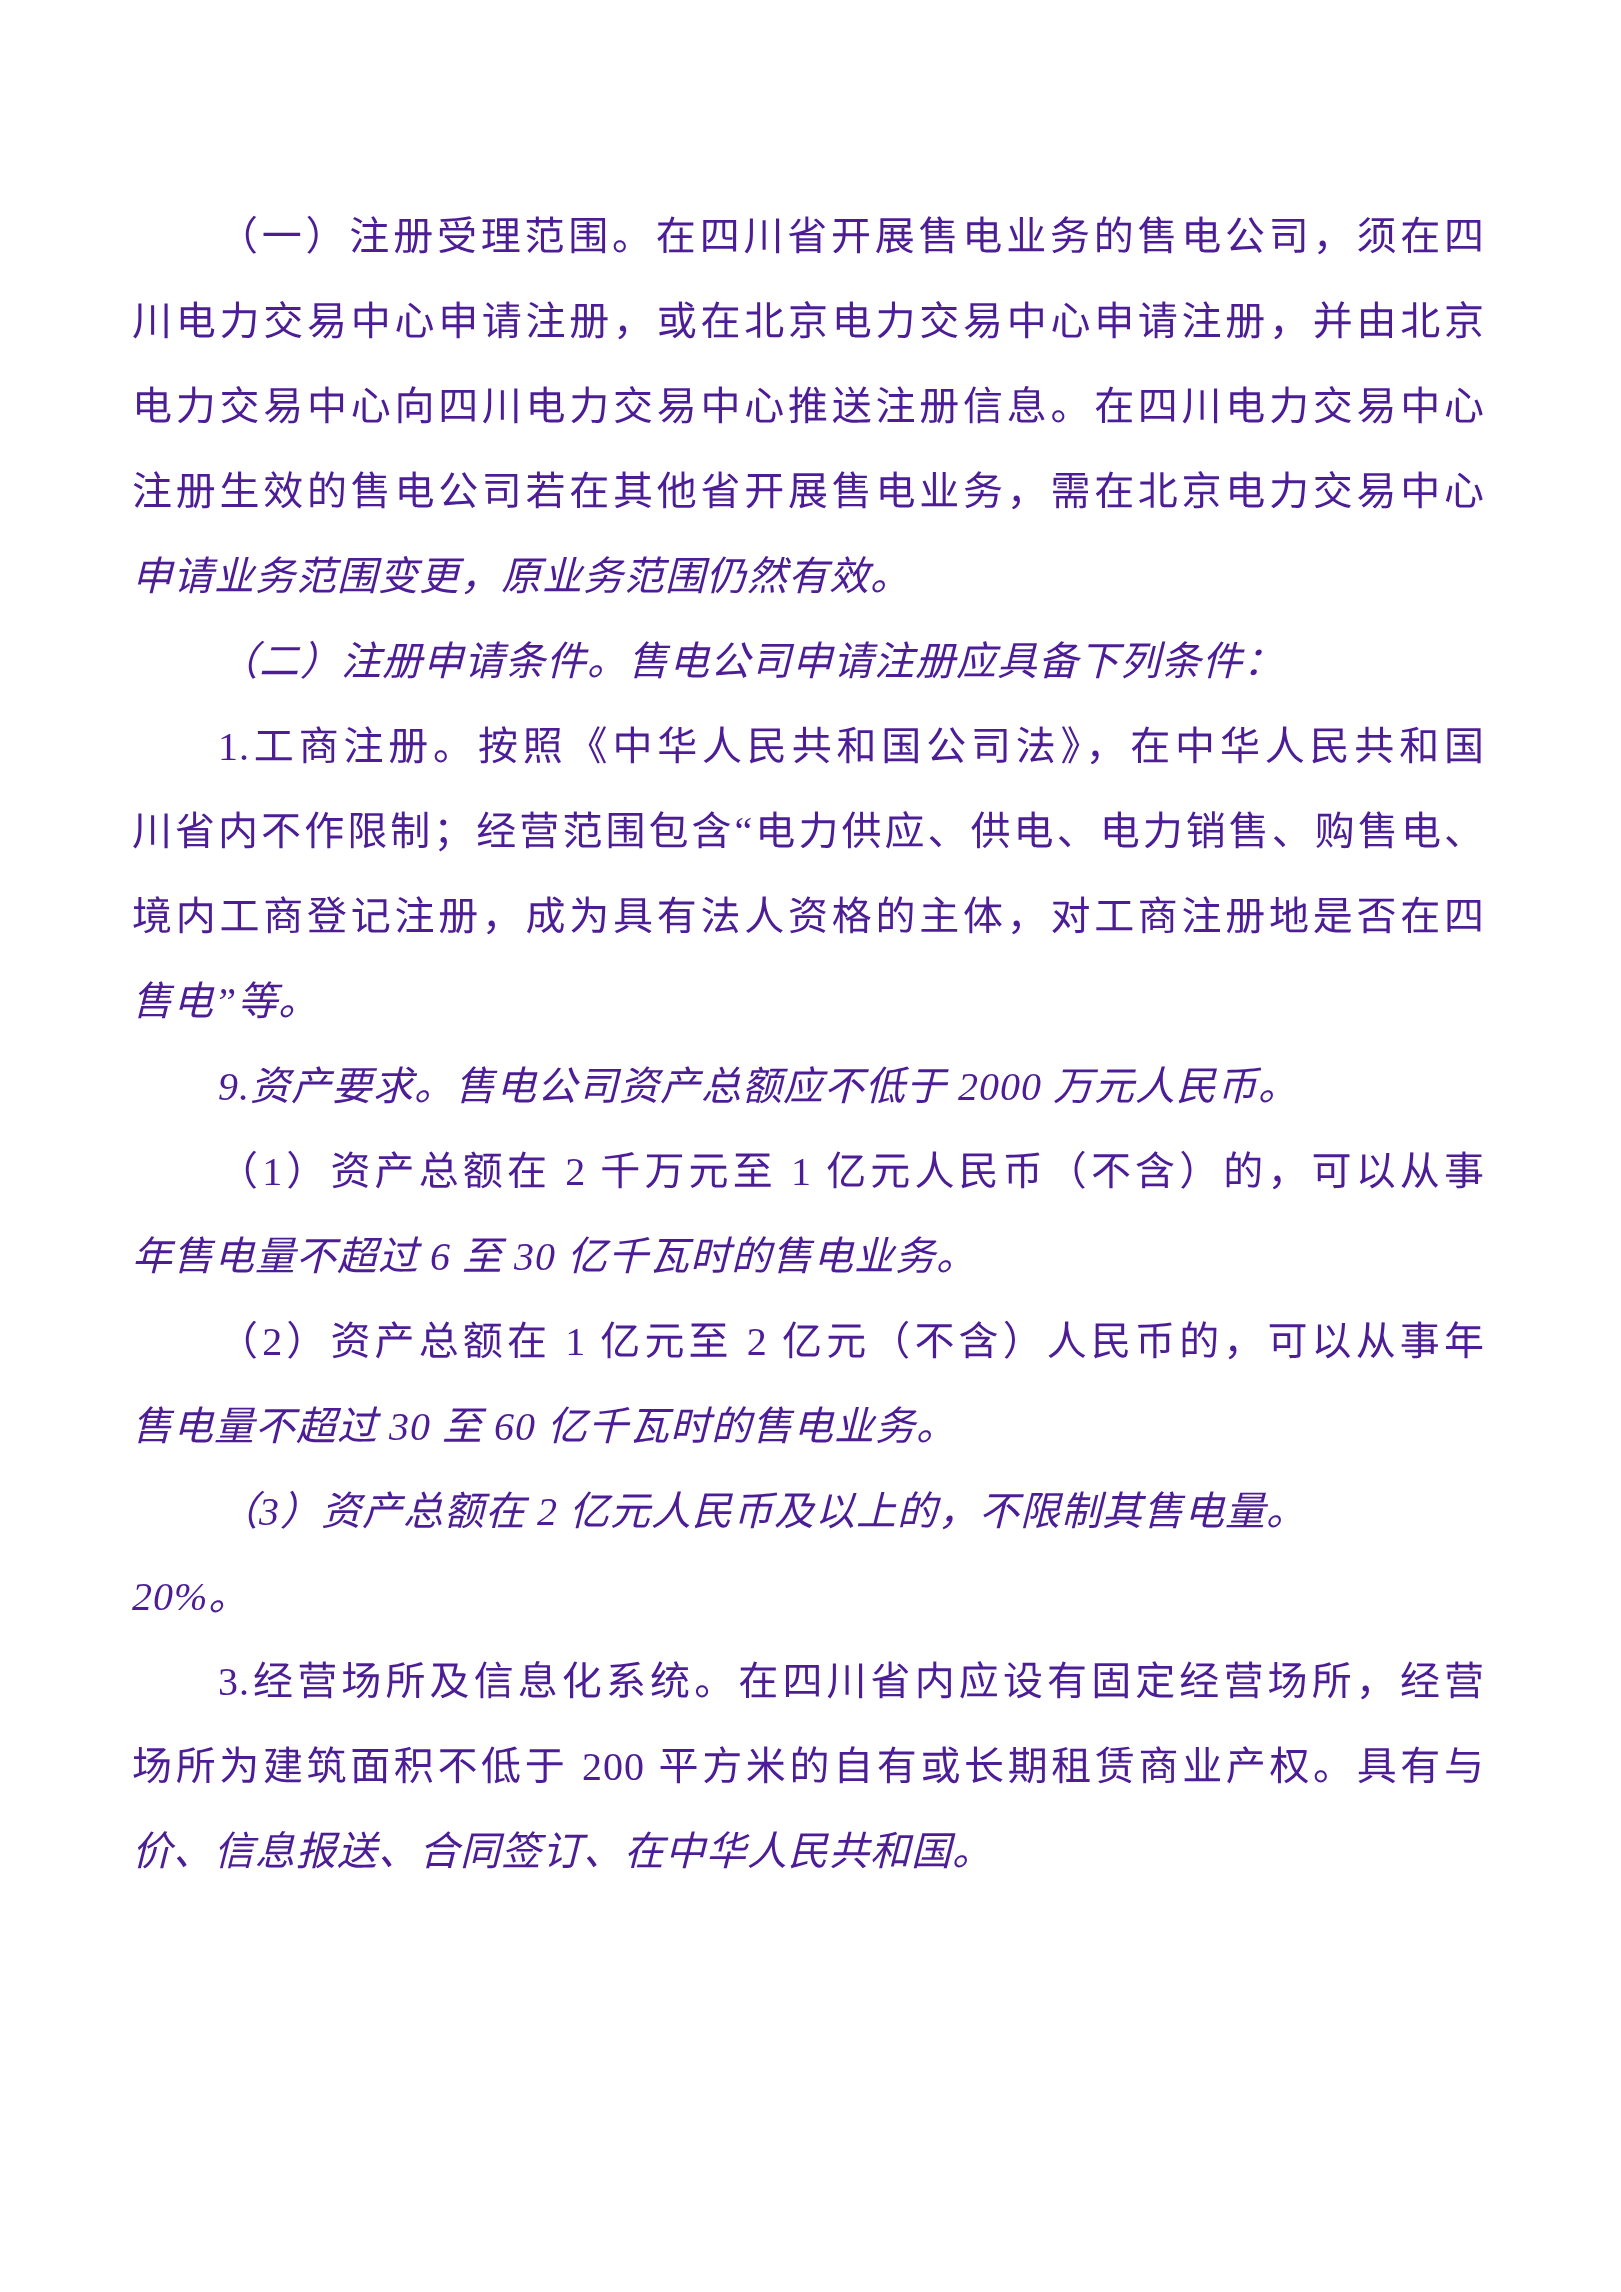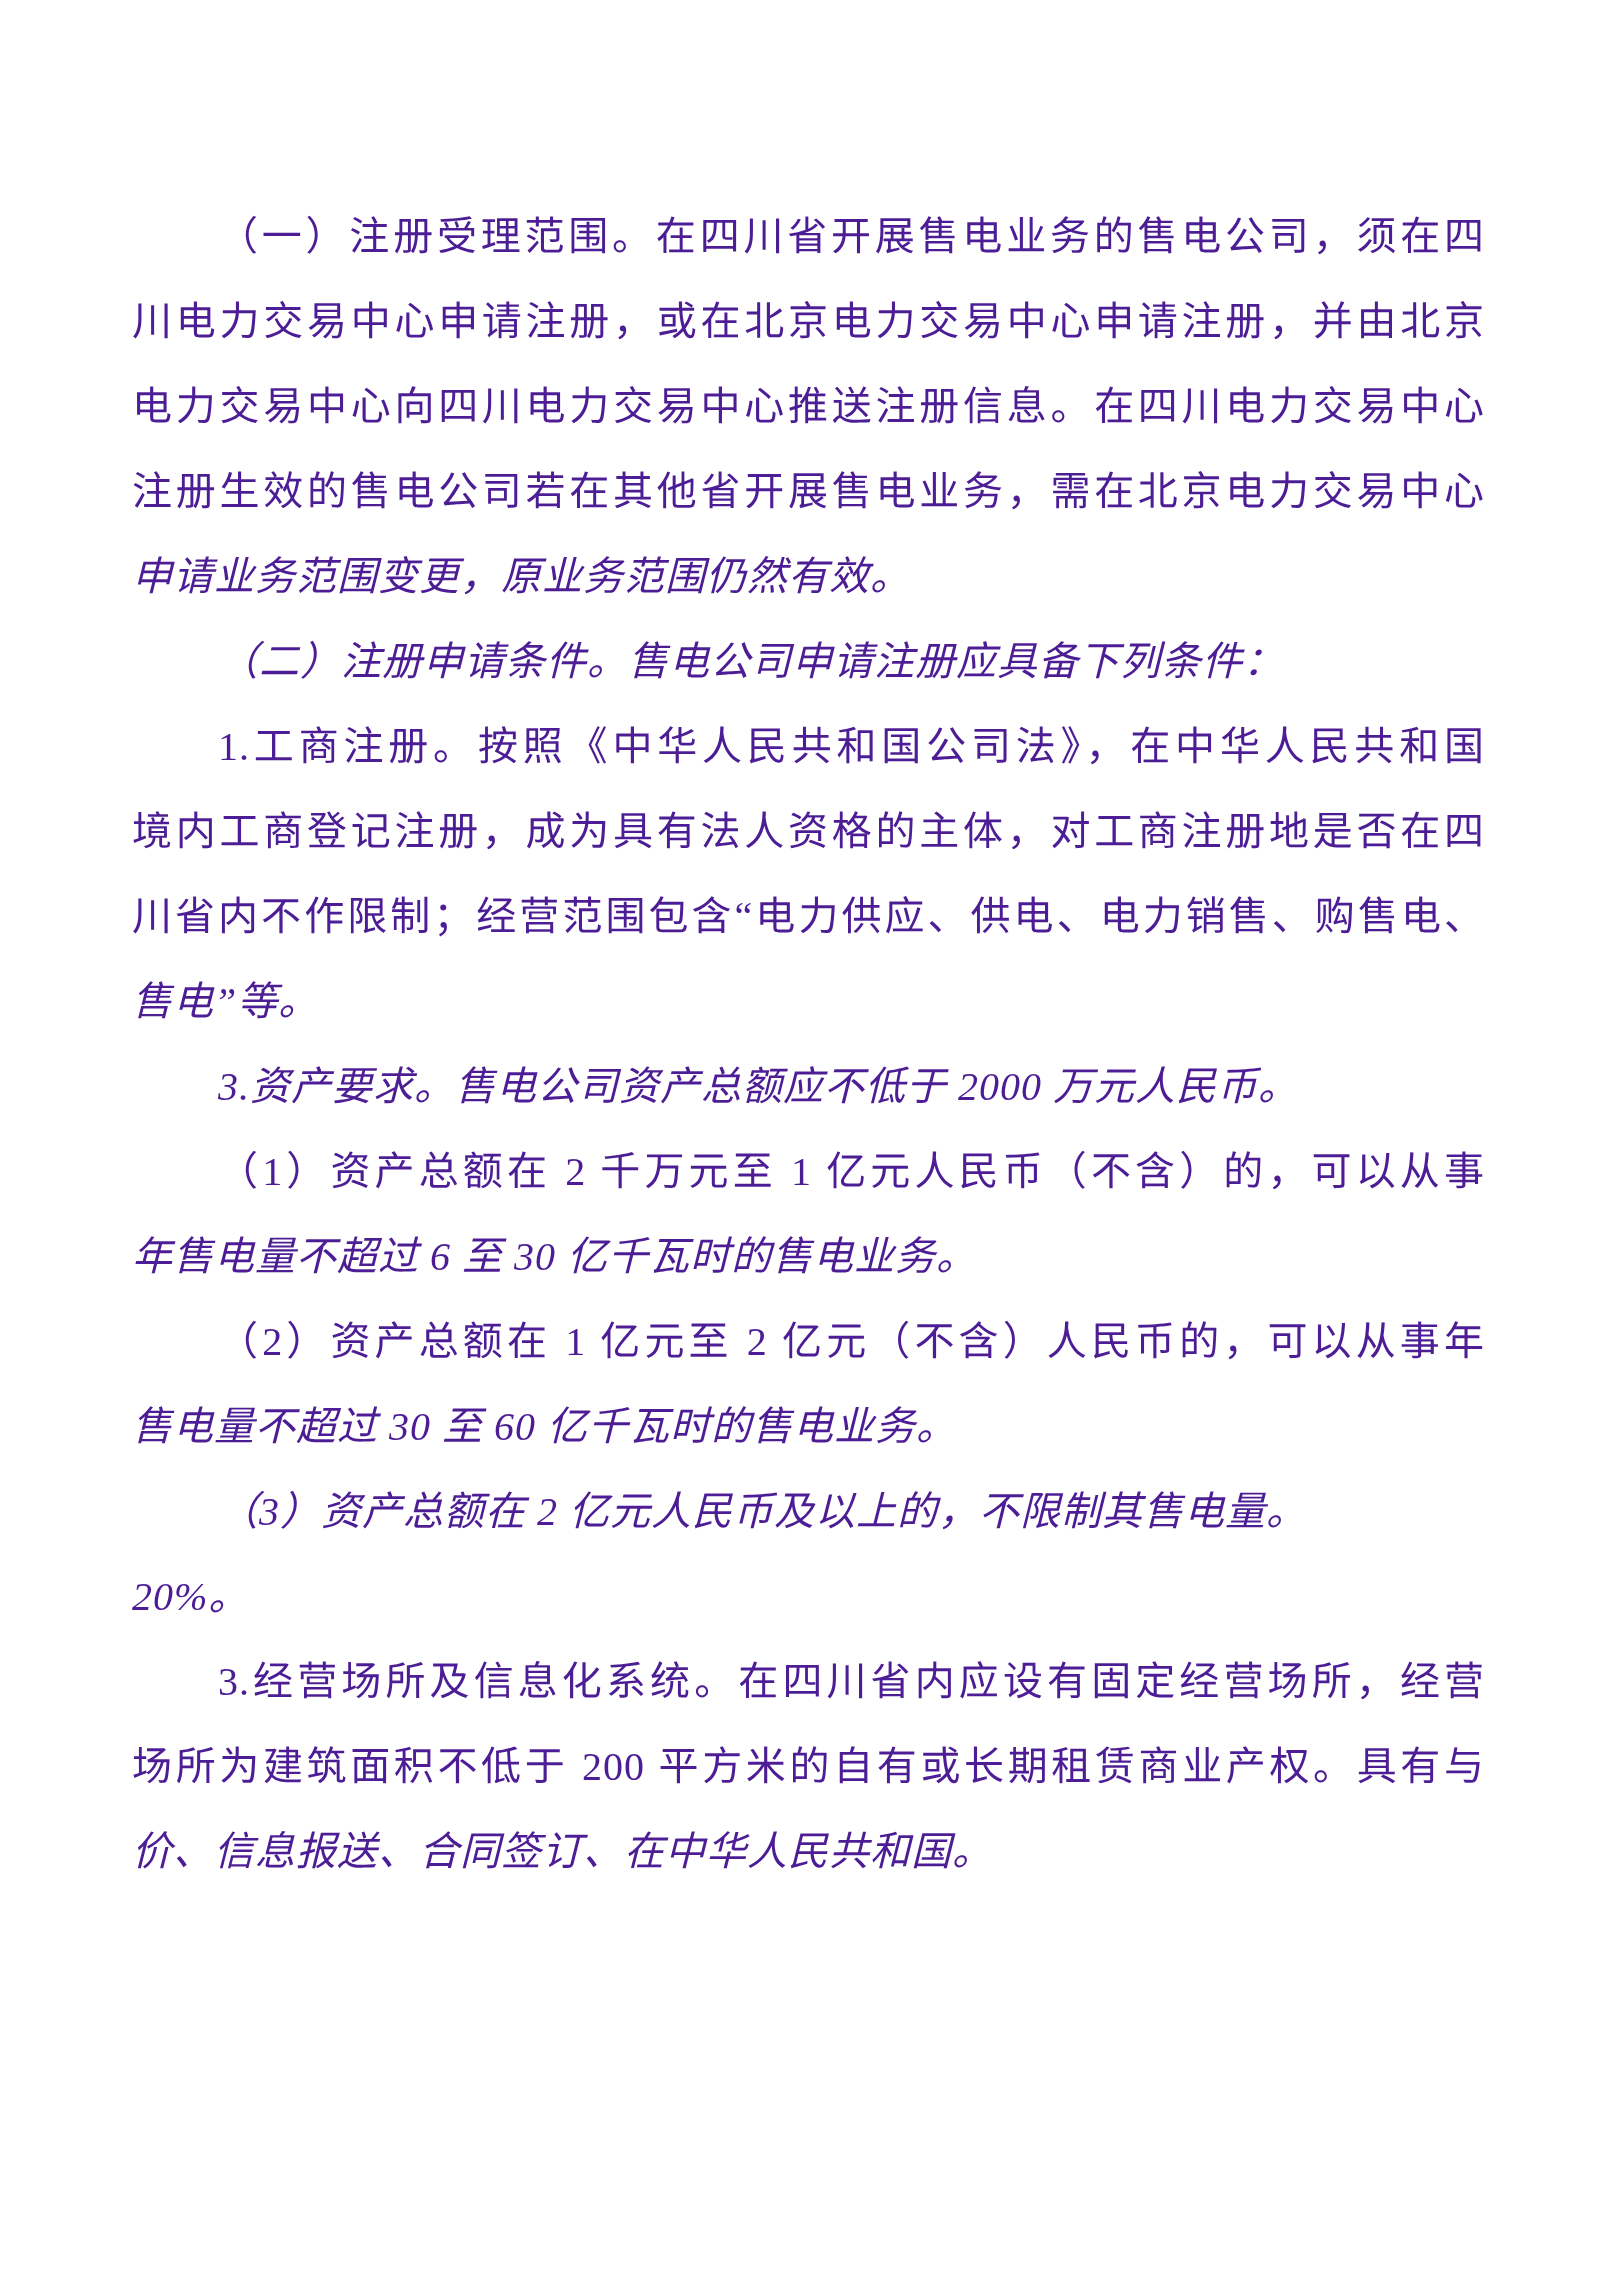--- a/index.html
+++ b/index.html
@@ -46,24 +46,24 @@
 <div class="page">
   <div class="text-block">
 
   <div class="line indent">（一）注册受理范围。在四川省开展售电业务的售电公司，须在四</div>
       <div class="line">川电力交易中心申请注册，或在北京电力交易中心申请注册，并由北京</div>
       <div class="line">电力交易中心向四川电力交易中心推送注册信息。在四川电力交易中心</div>
       <div class="line">注册生效的售电公司若在其他省开展售电业务，需在北京电力交易中心</div>
       <div class="line left">申请业务范围变更，原业务范围仍然有效。</div>
       <div class="line indent left">（二）注册申请条件。售电公司申请注册应具备下列条件：</div>
       <div class="line indent">1.工商注册。按照《中华人民共和国公司法》，在中华人民共和国</div>
+      <div class="line">川省内不作限制；经营范围包含“电力供应、供电、电力销售、购售电、</div>
       <div class="line">境内工商登记注册，成为具有法人资格的主体，对工商注册地是否在四</div>
-      <div class="line">川省内不作限制；经营范围包含“电力供应、供电、电力销售、购售电、</div>
       <div class="line left">售电”等。</div>
-      <div class="line indent left">3.资产要求。售电公司资产总额应不低于 2000 万元人民币。</div>
+      <div class="line indent left">9.资产要求。售电公司资产总额应不低于 2000 万元人民币。</div>
       <div class="line indent">（1）资产总额在 2 千万元至 1 亿元人民币（不含）的，可以从事</div>
       <div class="line left">年售电量不超过 6 至 30 亿千瓦时的售电业务。</div>
       <div class="line indent">（2）资产总额在 1 亿元至 2 亿元（不含）人民币的，可以从事年</div>
       <div class="line left">售电量不超过 30 至 60 亿千瓦时的售电业务。</div>
       <div class="line indent left">（3）资产总额在 2 亿元人民币及以上的，不限制其售电量。</div>
       <div class="line left">20%。</div>
       <div class="line indent">3.经营场所及信息化系统。在四川省内应设有固定经营场所，经营</div>
       <div class="line">场所为建筑面积不低于 200 平方米的自有或长期租赁商业产权。具有与</div>
       <div class="line left">价、信息报送、合同签订、在中华人民共和国。</div>
     </div>

